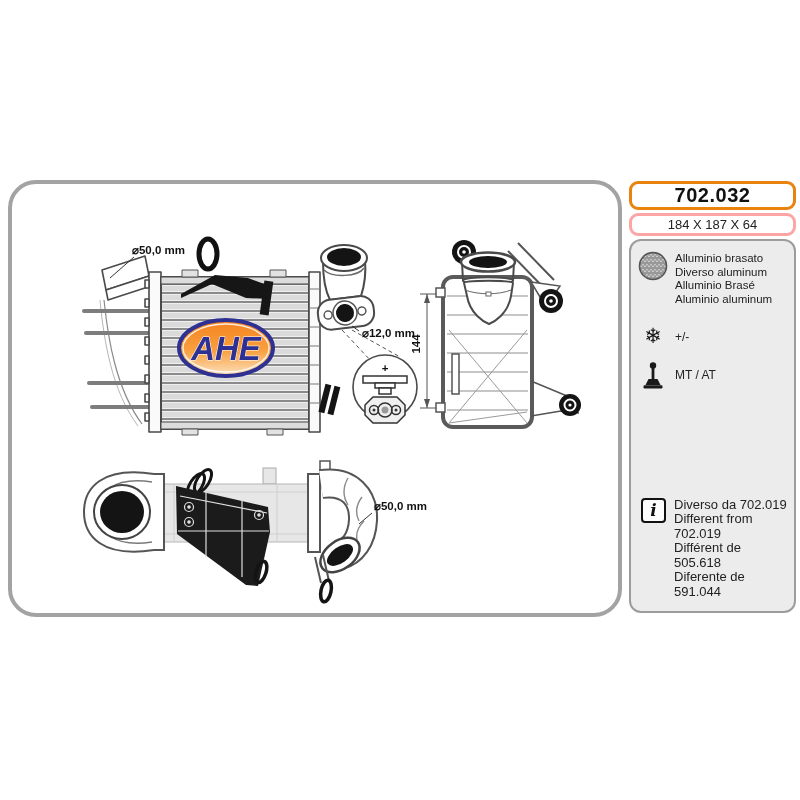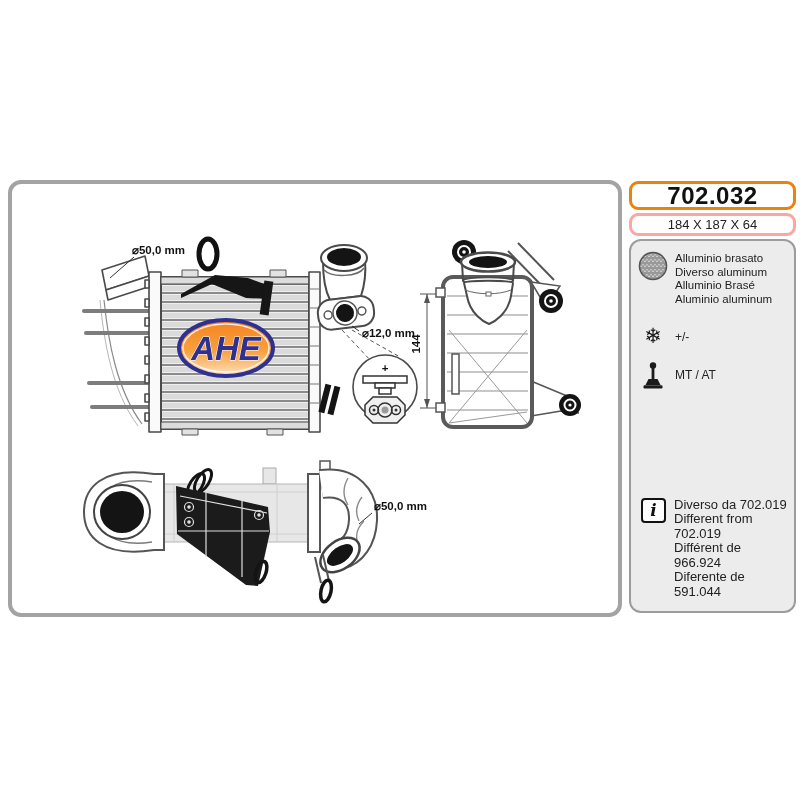--- a/index.html
+++ b/index.html
@@ -2,30 +2,30 @@
 <html><head>
 <meta charset="utf-8">
 <style>
   html,body{margin:0;padding:0;}
   body{
     width:800px;height:800px;position:relative;background:#ffffff;
     font-family:"Liberation Sans",sans-serif;color:#1a1a1a;overflow:hidden;
   }
   .main-frame{
     position:absolute;left:8px;top:180px;width:606px;height:429px;
-    border:4px solid #a3a3a3;border-radius:13px;background:#fff;
+    border:4px solid #a3a3a3;border-radius:28px;background:#fff;
   }
   .main-frame svg{display:block;}
   .sidebar{
     position:absolute;left:629px;top:181px;width:167px;
     display:flex;flex-direction:column;box-sizing:border-box;
   }
   .pn-box{
     box-sizing:border-box;border:3px solid #e8830e;border-radius:9px;background:#fff;
-    text-align:center;font-size:24px;font-weight:bold;line-height:23px;color:#111;
+    text-align:center;font-size:20px;font-weight:bold;line-height:23px;color:#111;
     letter-spacing:0.5px;
   }
   .size-box{
     box-sizing:border-box;margin-top:3px;border:3px solid #fca5a5;border-radius:9px;background:#fff;
     text-align:center;font-size:13px;line-height:17px;color:#222;
   }
   .spec-panel{
     box-sizing:border-box;margin-top:3px;height:374px;
     background:#ececec;border:2.5px solid #9c9c9c;border-radius:12px;
     padding:10px 6px 12px 7px;display:flex;flex-direction:column;
@@ -317,18 +317,18 @@
       <span class="spec-value">MT / AT</span>
     </div>
 
     <div class="info-row">
       <span class="info-icon">
         <span>i</span>
       </span>
       <div class="info-lines">
         <div>Diverso da 702.019</div>
         <div>Different from  702.019</div>
-        <div>Différent de  966.924</div>
+        <div>Différent de  505.618</div>
         <div>Diferente de  591.044</div>
       </div>
     </div>
   </div>
 </aside>
 
 </body></html>

